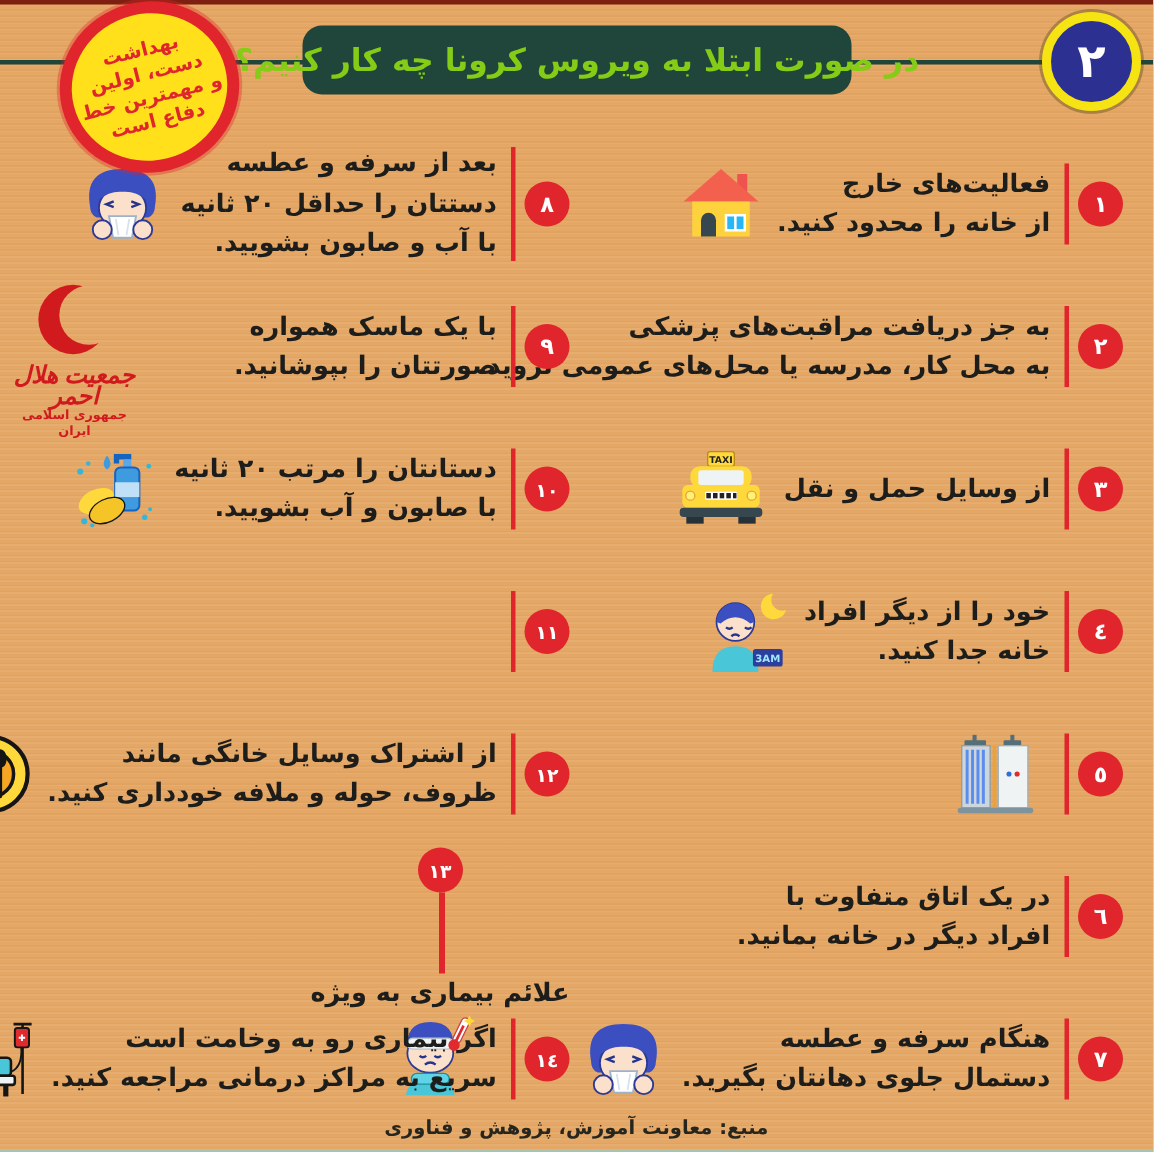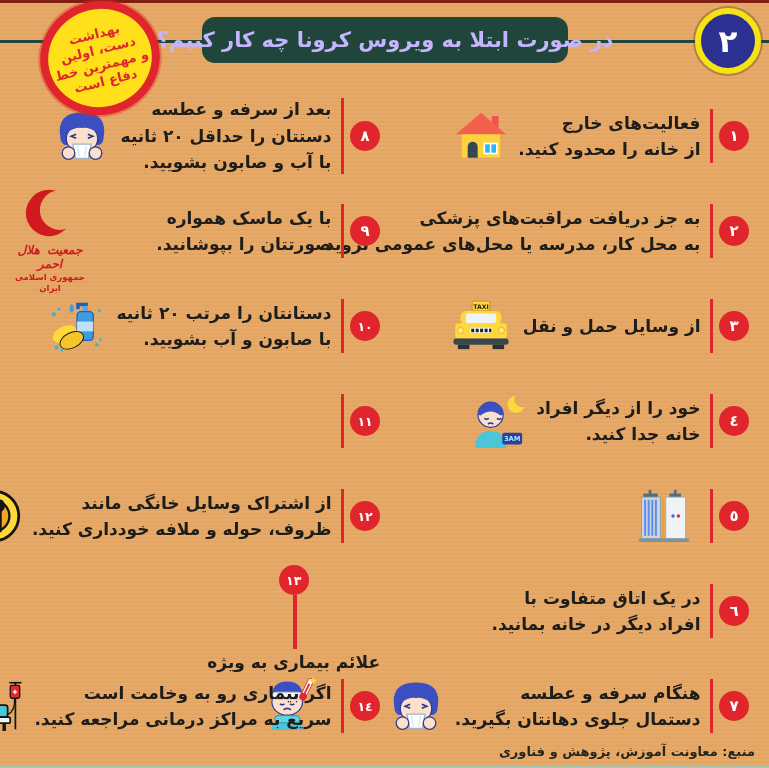--- a/index.html
+++ b/index.html
@@ -18,21 +18,21 @@
   }
   .top-strip   { position:absolute; top:0; left:0; width:100%; height:3px; background:#7e1f12; }
   .bottom-strip{ position:absolute; bottom:0; left:0; width:100%; height:2px; background:#a9c3b1; }
 
   
   .header-line { position:absolute; top:40px; left:0; width:100%; height:3px; background:var(--green,#20453b); }
   .title-pill {
     position:absolute; top:17px; left:202px; width:366px; height:46px;
     background:var(--green,#20453b); border-radius:13px;
     display:flex; align-items:center; justify-content:center;
-    color:#c4b5fd; font-size:21px; font-weight:bold; white-space:nowrap; z-index:3;
+    color:#84cc16; font-size:21px; font-weight:bold; white-space:nowrap; z-index:3;
   }
   .section-badge {
     position:absolute; top:8px; left:8px; width:66px; height:66px;  
   }
   .section-badge { left:auto; right:8px; top:8px; }
   .badge-circle {
     width:66px; height:66px; border-radius:50%;
     background:var(--blue,#2c3191); border:6px solid var(--yellow,#f6e314);
     box-shadow:0 0 0 2px rgba(70,60,15,.35);
     display:flex; align-items:center; justify-content:center;
@@ -45,21 +45,21 @@
     background:var(--stampYellow,#ffe01a);
     border:8px solid var(--red,#e0252c); border-radius:50%;
     transform:rotate(-14deg);
     display:flex; flex-direction:column; align-items:center; justify-content:center;
     z-index:5; box-shadow:0 0 0 2px rgba(224,37,44,.35);
   }
   .stamp div { color:var(--red,#e0252c); font-weight:bold; font-size:13px; line-height:16px; white-space:nowrap; }
 
   
   .logo { position:absolute; top:186px; left:4px; width:92px; text-align:center; z-index:2; }
-  .logo-title { color:#d11a1e; font-size:12px; font-weight:bold; font-family:Liberation Mono, monospace; font-style:italic; line-height:14px; }
+  .logo-title { color:#d11a1e; font-size:16px; font-weight:bold; font-family:Liberation Serif, serif; font-style:italic; line-height:14px; }
   .logo-sub { color:#d11a1e; font-size:8.5px; font-weight:bold; line-height:11px; }
 
   
   .item-row {
     position:absolute; height:92px;
     display:flex; align-items:center; direction:rtl; white-space:nowrap; z-index:2;
   }
   .num-badge {
     flex:none; width:30px; height:30px; border-radius:50%;
     background:var(--red,#e0252c); color:#fff;
@@ -68,21 +68,21 @@
   }
   .num-badge.two-digit { font-size:12.5px; }
   .red-bar { flex:none; width:3.5px; background:var(--red,#e0252c); margin-inline:6px 9px; }
   .item-text { text-align:right; }
   .item-text div { font-size:17px; font-weight:bold; color:var(--ink,#1d1d1b); line-height:26.5px; }
   .item-icon { flex:none; margin-inline-start:10px; display:flex; align-items:flex-end; }
 
   
   .footer {
     position:absolute; top:741px; left:14px; right:auto; width:741px;
-    text-align:right; direction:rtl;
+    text-align:center; direction:rtl;
   }
   .footer span { font-size:13px; font-weight:bold; color:#26261f; }
 </style>
 </head>
 <body>
 
 <div id="page" style="--bg: #e4a765; --green: #20453b; --red: #e0252c; --blue: #2c3191; --yellow: #f6e314; --stampYellow: #ffe01a; --ink: #1d1d1b;">
   <div class="top-strip"></div>
   <div class="bottom-strip"></div>
 

